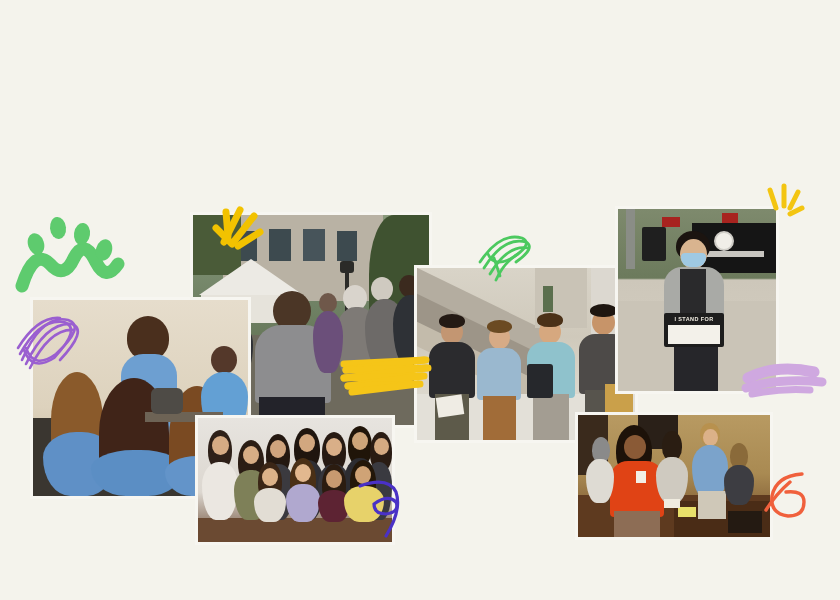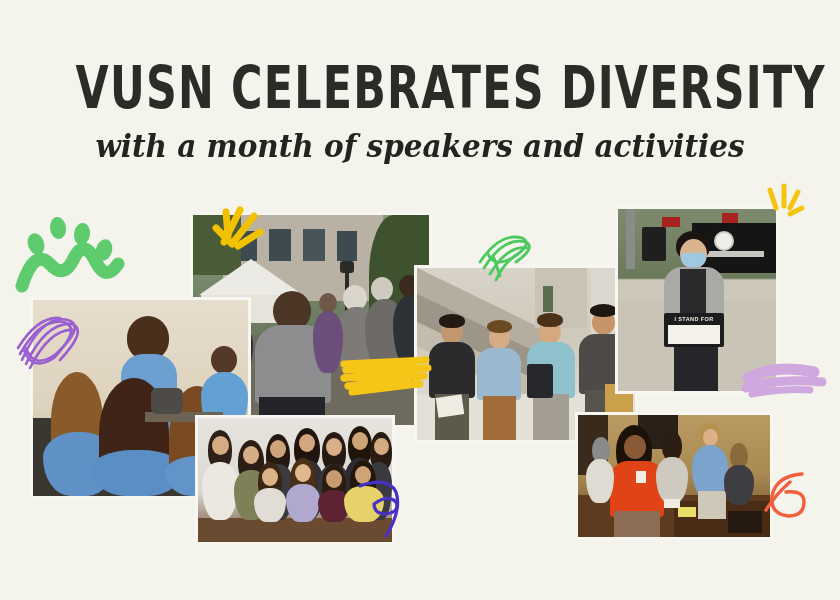--- a/index.html
+++ b/index.html
@@ -347,18 +347,14 @@
     </g>
   </svg>
 
   <svg class="doodle" style="left:354px;top:470px;" width="64" height="72" viewBox="0 0 64 72">
     <g fill="none" stroke="#4a31c6" stroke-width="3.2" stroke-linecap="round">
       <path d="M6 16 Q34 6 42 22 Q48 40 32 66"></path>
       <path d="M20 34 Q34 24 42 32 Q46 42 32 44 Q20 44 20 34"></path>
     </g>
   </svg>
 
-  <div class="hl-wrap">
-    <div class="headline">VUSN CELEBRATES DIVERSITY</div>
-    <div class="subtitle">with a month of speakers and activities</div>
-  </div>
 
 </div>
 
 </body></html>

